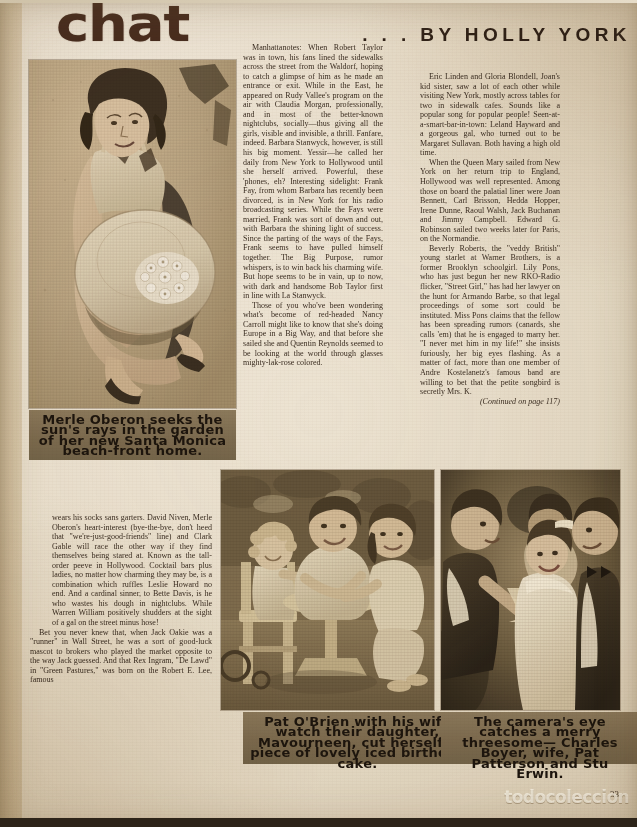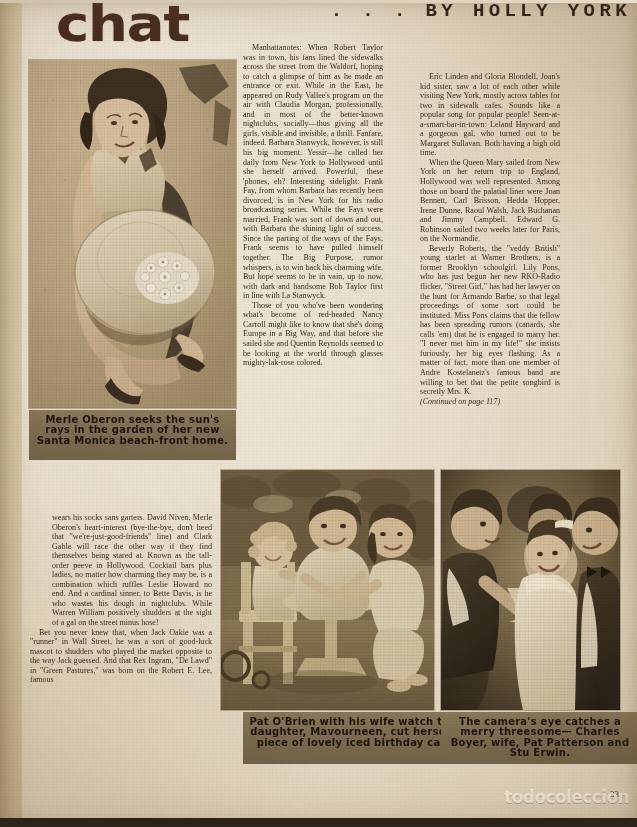--- a/index.html
+++ b/index.html
@@ -76,22 +76,22 @@
     letter-spacing: -1px;
     color: #4b2f20;
     line-height: 52px;
     transform: scaleX(1.12);
     transform-origin: left center;
     text-shadow: 0 0 1px rgba(75,47,32,.5);
   }
   .byline {
     position: absolute;
     right: 6px;
-    top: 0;
-    font-family: Liberation Mono, monospace;
+    top: 24px;
+    font-family: Liberation Sans, sans-serif;
     font-weight: bold;
     font-size: 19px;
     letter-spacing: 4.4px;
     color: #33241a;
     white-space: nowrap;
   }
 
   
   .col {
     position: absolute;
@@ -103,21 +103,21 @@
     -webkit-hyphens: auto;
     hyphens: auto;
   }
   .col p {
     margin: 0;
     text-indent: 9px;
   }
   .col p.noindent { text-indent: 0; margin-left: 22px; }
   .col .cont {
     display: block;
-    text-align: left;
+    text-align: right;
     font-style: italic;
     text-indent: 0;
   }
 
   #col-mid  { left: 243px; top: 43px;  width: 140px; }
   #col-right{ left: 420px; top: 60px;  width: 140px; margin-top: 12px; }
   #col-bl   { left: 30px;  top: 513px; width: 182px; }
 
   
   .photo {
@@ -163,21 +163,21 @@
     background: radial-gradient(ellipse at 52% 42%, #b6a27f 0%, #8b7857 50%, #4b3e2c 100%);
   }
 
   
   .caption {
     position: absolute;
     background: linear-gradient(180deg, #8c7a5c 0%, #7d6c50 55%, #74654a 100%);
     color: #1d150d;
     font-family: "DejaVu Sans", sans-serif;
     font-weight: bold;
-    font-size: 10px;
+    font-size: 13px;
     line-height: 10.4px;
     letter-spacing: .25px;
     text-align: center;
     padding: 5px 5px 5px 5px;
     box-sizing: border-box;
   }
   #cap-merle  { left: 29px;  top: 410px; width: 207px; height: 50px; }
   #cap-obrien { left: 243px; top: 712px; width: 229px; height: 52px; }
   #cap-boyer  { left: 441px; top: 712px; width: 198px; height: 52px; }
 
@@ -343,21 +343,21 @@
 
   <div class="col" id="col-right">
     <p>Eric Linden and Gloria Blondell, Joan's kid sister, saw a lot of each other while visiting New York, mostly across tables for two in sidewalk cafes. Sounds like a popular song for popular people! Seen-at-a-smart-bar-in-town: Leland Hayward and a gorgeous gal, who turned out to be Margaret Sullavan. Both having a high old time.</p>
     <p>When the Queen Mary sailed from New York on her return trip to England, Hollywood was well represented. Among those on board the palatial liner were Joan Bennett, Carl Brisson, Hedda Hopper, Irene Dunne, Raoul Walsh, Jack Buchanan and Jimmy Campbell. Edward G. Robinson sailed two weeks later for Paris, on the Normandie.</p>
     <p>Beverly Roberts, the "veddy British" young starlet at Warner Brothers, is a former Brooklyn schoolgirl. Lily Pons, who has just begun her new RKO-Radio flicker, "Street Girl," has had her lawyer on the hunt for Armando Barbe, so that legal proceedings of some sort could be instituted. Miss Pons claims that the fellow has been spreading rumors (canards, she calls 'em) that he is engaged to marry her. "I never met him in my life!" she insists furiously, her big eyes flashing. As a matter of fact, more than one member of Andre Kostelanetz's famous band are willing to bet that the petite songbird is secretly Mrs. K.</p>
     <span class="cont">(Continued on page 117)</span>
   </div>
 
   <div class="col" id="col-bl">
     <p class="noindent">wears his socks sans garters. David Niven, Merle Oberon's heart-interest (bye-the-bye, don't heed that "we're-just-good-friends" line) and Clark Gable will race the other way if they find themselves being stared at. Known as the tall-order peeve in Hollywood. Cocktail bars plus ladies, no matter how charming they may be, is a combination which ruffles Leslie Howard no end. And a cardinal sinner, to Bette Davis, is he who wastes his dough in nightclubs. While Warren William positively shudders at the sight of a gal on the street minus hose!</p>
-    <p>Bet you never knew that, when Jack Oakie was a "runner" in Wall Street, he was a sort of good-luck mascot to shudders who played the market opposite to the way Jack guessed. And that Rex Ingram, "De Lawd" in "Green Pastures," was born on the Robert E. Lee, famous</p>
+    <p>Bet you never knew that, when Jack Oakie was a "runner" in Wall Street, he was a sort of good-luck mascot to brokers who played the market opposite to the way Jack guessed. And that Rex Ingram, "De Lawd" in "Green Pastures," was born on the Robert E. Lee, famous</p>
   </div>
 
   <div class="photo grainy" id="photo-obrien">
     <div class="bg"></div>
     <svg viewBox="0 0 213 240" width="213" height="240" style="position:absolute;inset:0;">
       <defs>
         <linearGradient id="lawn" x1="0" y1="0" x2="0" y2="1">
           <stop offset="0%" stop-color="#8d7a58"></stop>
           <stop offset="100%" stop-color="#6c5b3f"></stop>
         </linearGradient>

